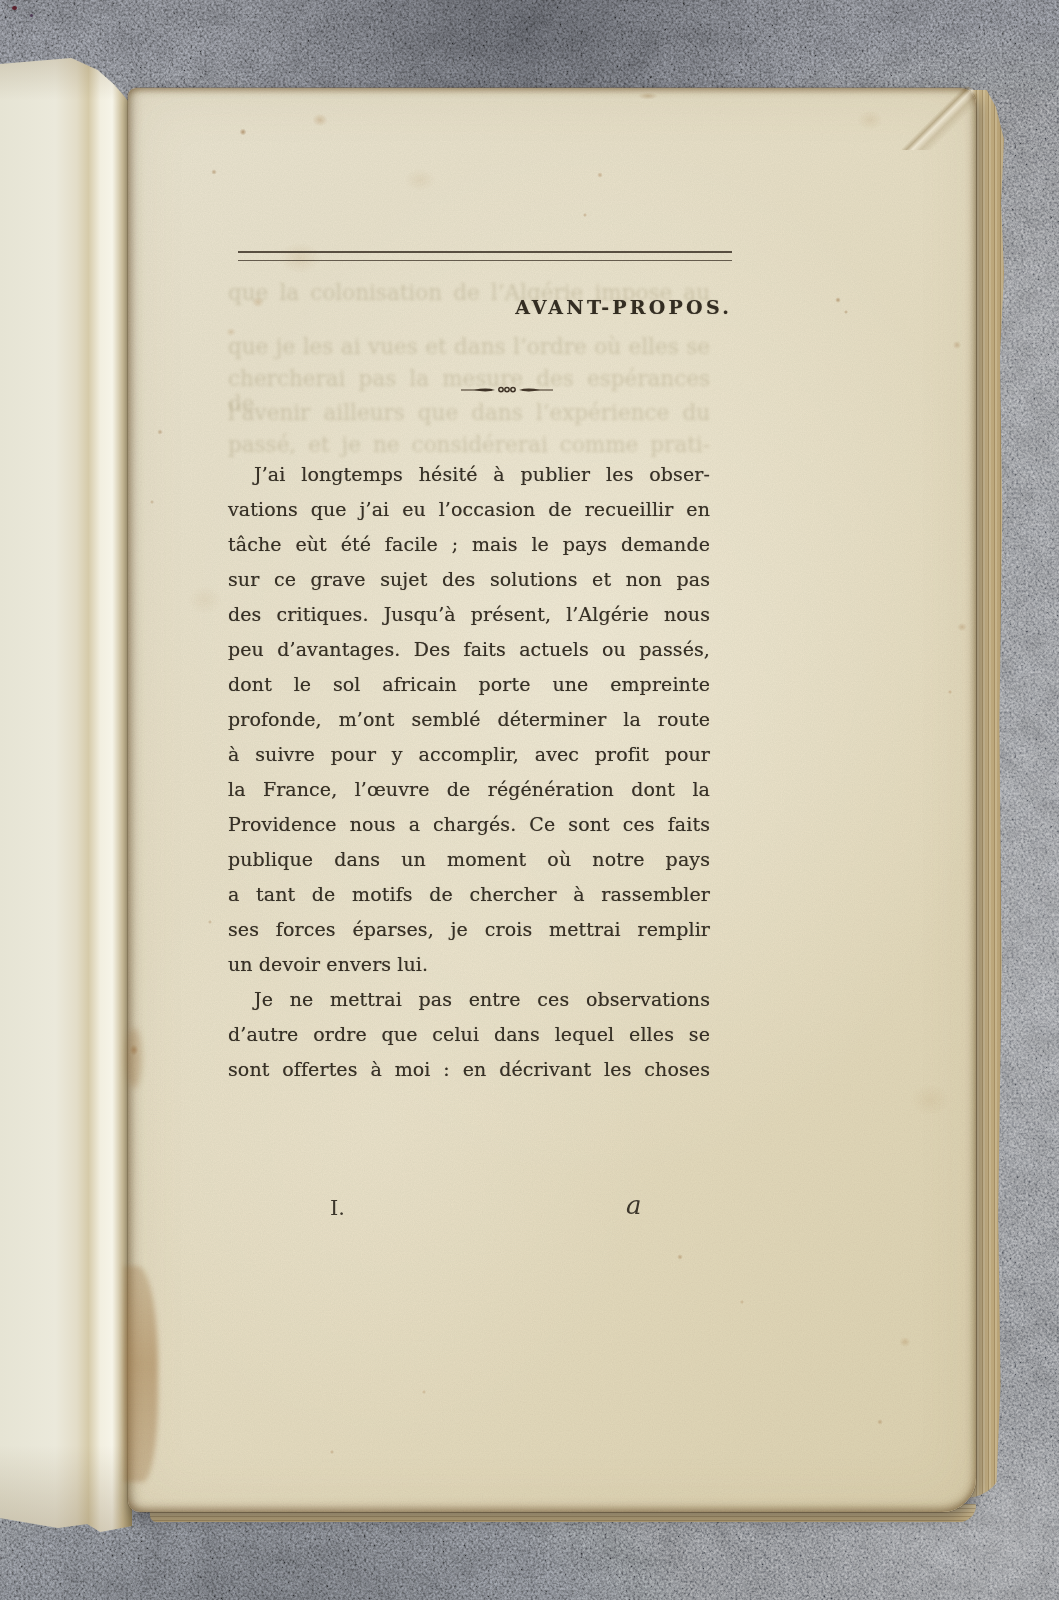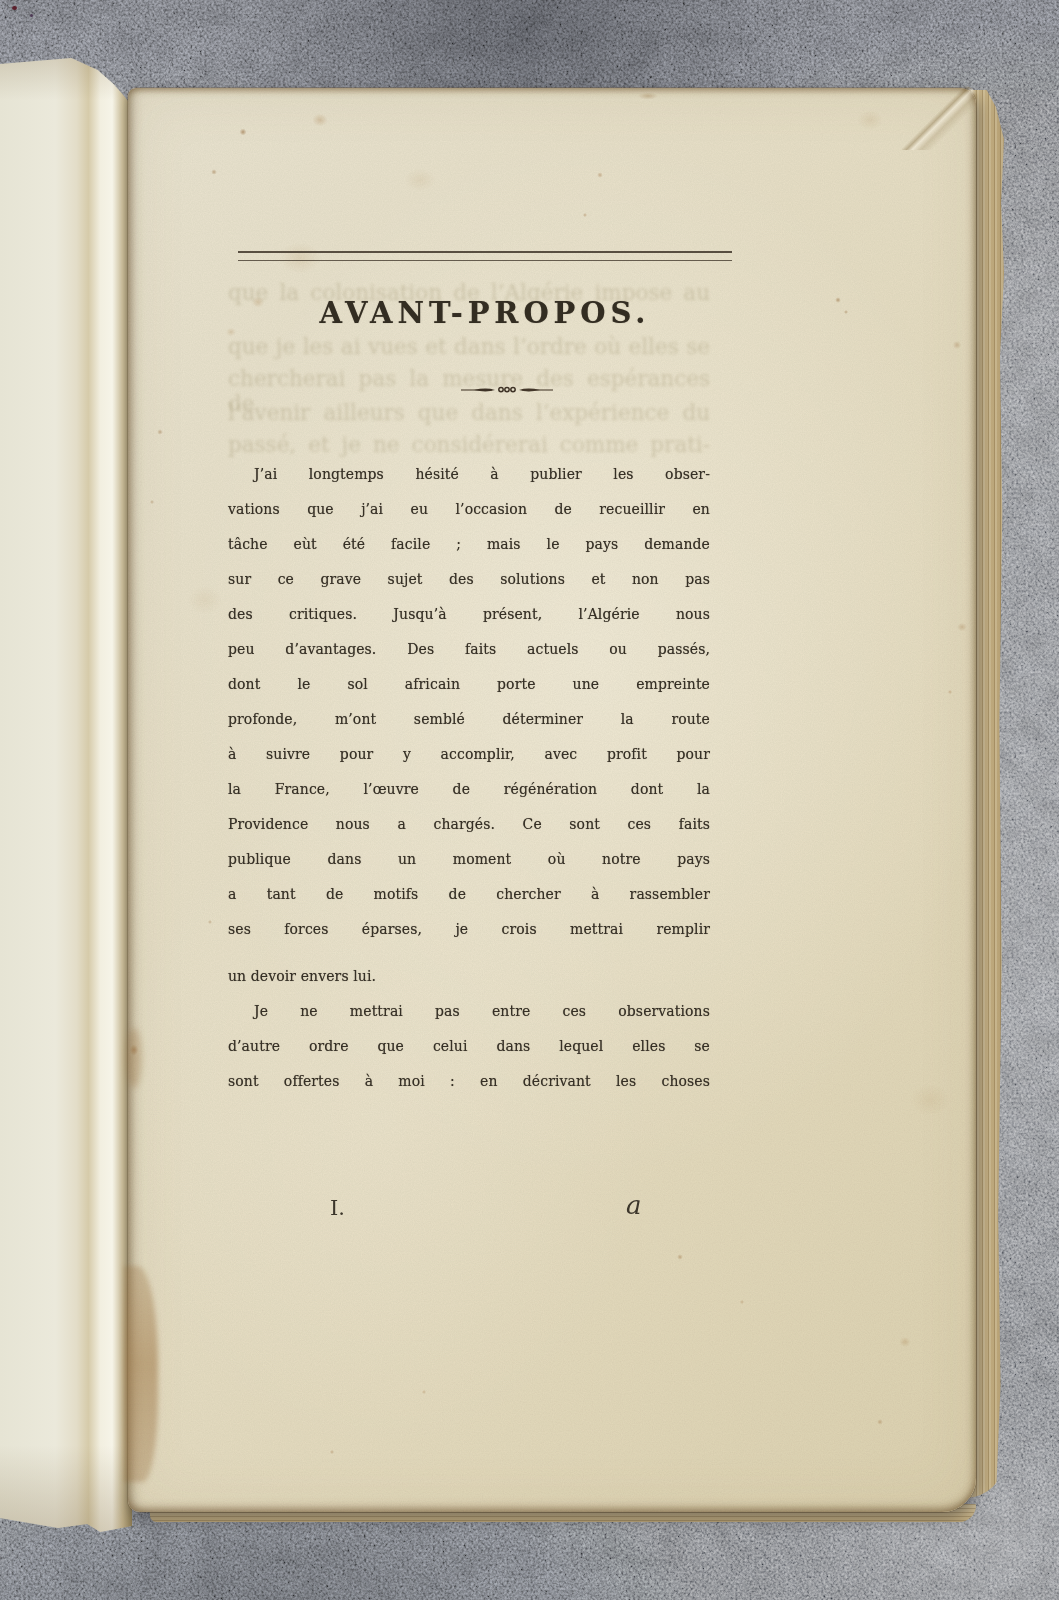--- a/index.html
+++ b/index.html
@@ -96,31 +96,31 @@
   .gutter-stain2{position:absolute;left:-2px;top:940px;width:16px;height:60px;
     border-radius:50%;filter:blur(3px);background:rgba(150,110,60,.30);}
   .fold-crease{position:absolute;left:770px;top:-2px;width:80px;height:64px;
     border-radius:0 14px 0 0;pointer-events:none;
     background:linear-gradient(135deg, transparent 46%, rgba(120,95,50,.35) 50%,
                rgba(246,240,224,.55) 54%, rgba(120,95,50,.18) 60%, transparent 68%);}
 
   
   .double-rule{position:absolute;left:110px;top:163px;width:494px;height:7px;
     border-top:2.5px solid rgba(58,48,36,.82);border-bottom:1.5px solid rgba(58,48,36,.75);}
-  .chapter-title{position:absolute;left:110px;top:208px;width:494px;text-align:center;
-    font-size:29px;font-weight:bold;letter-spacing:.17em;color:#332d22;
+  .chapter-title{position:absolute;left:110px;top:208px;width:494px;text-align:right;
+    font-size:19px;font-weight:bold;letter-spacing:.17em;color:#332d22;
     text-shadow:0 0 1px rgba(60,50,40,.45);}
   .ornament{position:absolute;left:110px;top:296px;width:494px;display:flex;
     justify-content:center;transform:translateX(22px);}
   .body-text{position:absolute;left:100px;top:369px;width:482px;
-    font-size:14px;line-height:35px;color:#363026;letter-spacing:.1px;
+    font-size:19px;line-height:35px;color:#363026;letter-spacing:.1px;
     text-shadow:0 0 .7px rgba(45,38,28,.55);}
   .line{height:35px;text-align:justify;text-align-last:justify;}
   .line.indent{text-indent:26px;}
-  .line.no-just{text-align-last:left;margin-top:12px;}
+  .line.no-just{text-align-last:left;}
   .ghosts{position:absolute;left:100px;top:0;width:482px;pointer-events:none;}
   .ghost-line{position:absolute;left:0;width:100%;font-size:21.5px;color:#92865f;
     opacity:.30;filter:blur(1.4px);text-align:justify;text-align-last:justify;}
   .sig-vol{position:absolute;left:202px;top:1108px;font-size:21px;color:#3c362b;}
   .sig-cat{position:absolute;left:498px;top:1102px;font-size:26px;font-style:italic;color:#3c362b;}
 </style>
 </head>
 <body>
 
 <div class="scene">

